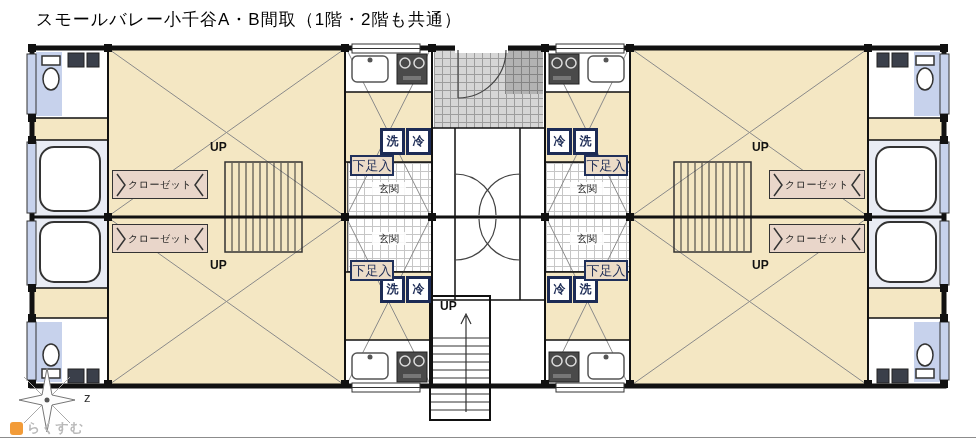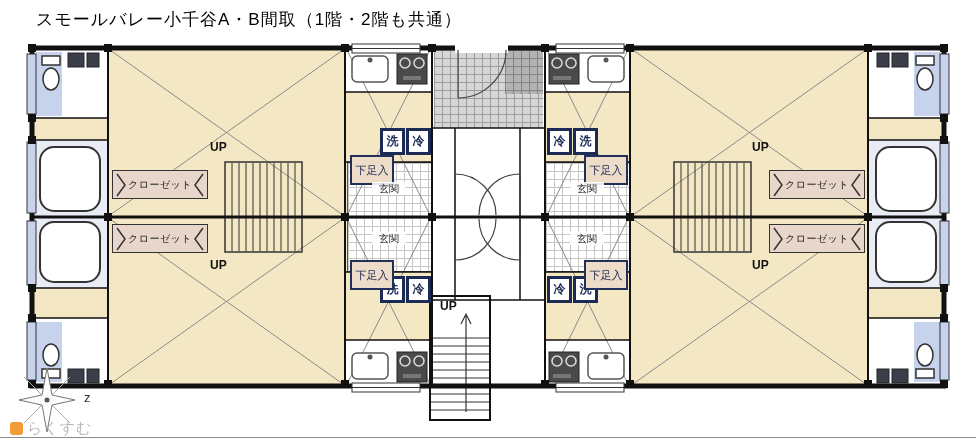--- a/index.html
+++ b/index.html
@@ -19,32 +19,32 @@
                      linear-gradient(90deg,#9d9d9d 1px,transparent 1px);
     background-size:8px 8px;}
   .porch-dark{background-color:#b3b3b3;
     background-image:linear-gradient(#848484 1px,transparent 1px),
                      linear-gradient(90deg,#848484 1px,transparent 1px);
     background-size:8px 8px;}
   svg.linework{position:absolute;left:0;top:0;}
   .title{position:absolute;left:36px;top:8px;font-size:17px;font-weight:normal;color:#000;letter-spacing:1px;white-space:nowrap;}
   .appliance{position:absolute;width:25px;height:27px;background:#fff;border:3px solid var(--navy);
     color:var(--navy);font-size:12px;font-weight:bold;display:flex;align-items:center;justify-content:center;box-sizing:border-box;}
-  .shoe{position:absolute;width:44px;height:30px;background:var(--shoe-tan);border:2px solid #20305a;
-    color:var(--navy);font-size:11px;display:flex;align-items:center;justify-content:center;box-sizing:border-box;white-space:nowrap;}
+  .shoe{position:absolute;width:44px;height:21px;background:var(--shoe-tan);border:2px solid #20305a;
+    color:var(--navy);font-size:13px;display:flex;align-items:center;justify-content:center;box-sizing:border-box;white-space:nowrap;}
   .closet{position:absolute;width:96px;height:29px;background:var(--closet-pink);border:1.5px solid #333;
     box-sizing:border-box;display:flex;align-items:center;justify-content:space-between;padding:0 2px;}
   .closet .lbl{font-size:10px;color:#222;letter-spacing:0.5px;white-space:nowrap;}
   .up{position:absolute;font-size:12px;font-weight:bold;color:#111;}
   .genkan-label{position:absolute;width:34px;text-align:center;font-size:10px;color:#111;
     background:rgba(255,255,255,0.88);line-height:13px;}
   .compass-letter{position:absolute;left:84px;top:390px;font-size:13px;color:#333;}
   .logo{position:absolute;left:10px;top:419px;display:flex;align-items:center;gap:4px;}
   .logo .mark{width:13px;height:13px;background:var(--logo-orange);border-radius:3px;}
-  .logo .txt{font-size:15px;font-weight:normal;color:var(--logo-gray);letter-spacing:1px;}
+  .logo .txt{font-size:13px;font-weight:bold;color:var(--logo-gray);letter-spacing:1px;}
   .bottom-line{position:absolute;left:0;top:437px;width:976px;height:1px;background:#8c8c8c;}
 </style>
 </head>
 <body>
 
 <div class="stage">
 
   <div class="title">スモールバレー小千谷A・B間取（1階・2階も共通）</div>
 
   <div class="abs fill-beige" style="left:34px;top:50px;width:311px;height:334px"></div>

